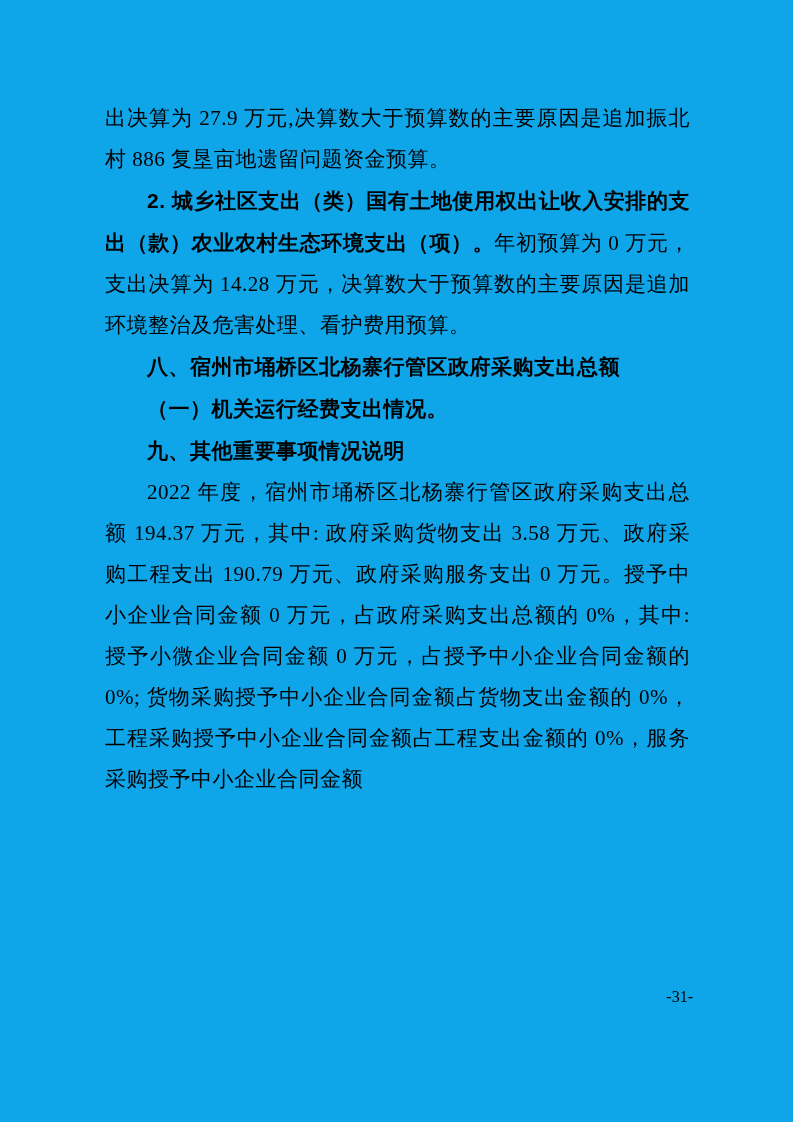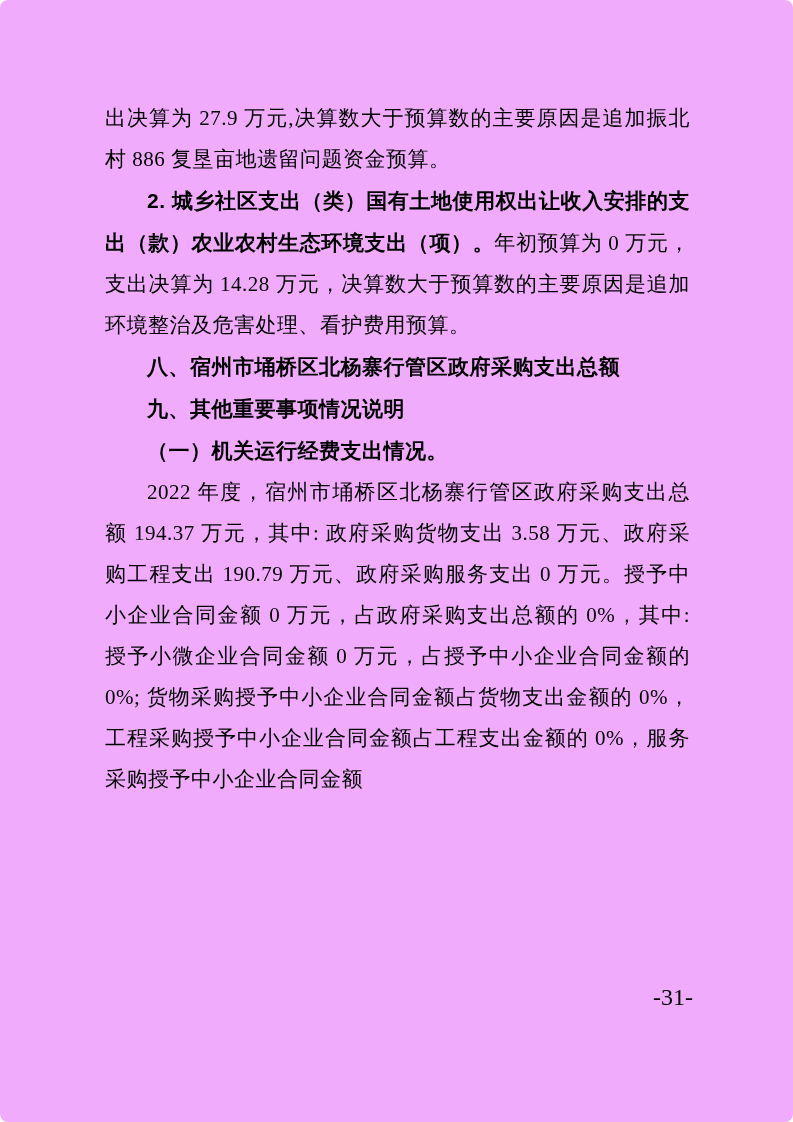--- a/index.html
+++ b/index.html
@@ -4,25 +4,24 @@
 <style>
   html, body {
     margin: 0;
     padding: 0;
     background: #ffffff;
   }
   .page {
     position: relative;
     width: 793px;
     height: 1122px;
-    background: #f0abfc;
+    background: #0ea5e9;
     overflow: hidden;
     font-family: "Liberation Serif", "DejaVu Serif", serif;
     color: #000000;
-    border-radius: 8px;
   }
   .content {
     position: absolute;
     top: 98px;
     left: 105px;
     width: 585px;
   }
   .para {
     margin: 0;
     font-size: 21px;
@@ -35,31 +34,31 @@
     text-indent: 2em;
   }
   .bold {
     font-weight: 700;
     font-family: "Liberation Sans", "DejaVu Sans", sans-serif;
   }
   .page-number {
     position: absolute;
     top: 985px;
     right: 100px;
-    font-size: 24px;
+    font-size: 16px;
     line-height: 24px;
     font-family: "Liberation Serif", "DejaVu Serif", serif;
   }
 </style>
 </head>
 <body>
 
 <div class="page">
   <div class="content">
       <p class="para"><span>出决算为 27.9 万元,决算数大于预算数的主要原因是追加振北村 886 复垦亩地遗留问题资金预算。</span></p>
       <p class="para indent"><span class="bold">2. 城乡社区支出（类）国有土地使用权出让收入安排的支出（款）农业农村生态环境支出（项）。</span><span>年初预算为 0 万元，支出决算为 14.28 万元，决算数大于预算数的主要原因是追加环境整治及危害处理、看护费用预算。</span></p>
       <p class="para indent"><span class="bold">八、宿州市埇桥区北杨寨行管区政府采购支出总额</span></p>
+      <p class="para indent"><span class="bold">（一）机关运行经费支出情况。</span></p>
       <p class="para indent"><span class="bold">九、其他重要事项情况说明</span></p>
-      <p class="para indent"><span class="bold">（一）机关运行经费支出情况。</span></p>
       <p class="para indent"><span>2022 年度，宿州市埇桥区北杨寨行管区政府采购支出总额 194.37 万元，其中: 政府采购货物支出 3.58 万元、政府采购工程支出 190.79 万元、政府采购服务支出 0 万元。授予中小企业合同金额 0 万元，占政府采购支出总额的 0%，其中: 授予小微企业合同金额 0 万元，占授予中小企业合同金额的 0%; 货物采购授予中小企业合同金额占货物支出金额的 0%，工程采购授予中小企业合同金额占工程支出金额的 0%，服务采购授予中小企业合同金额</span></p>
     </div>
   <div class="page-number">-31-</div>
 </div>
 
 </body></html>

